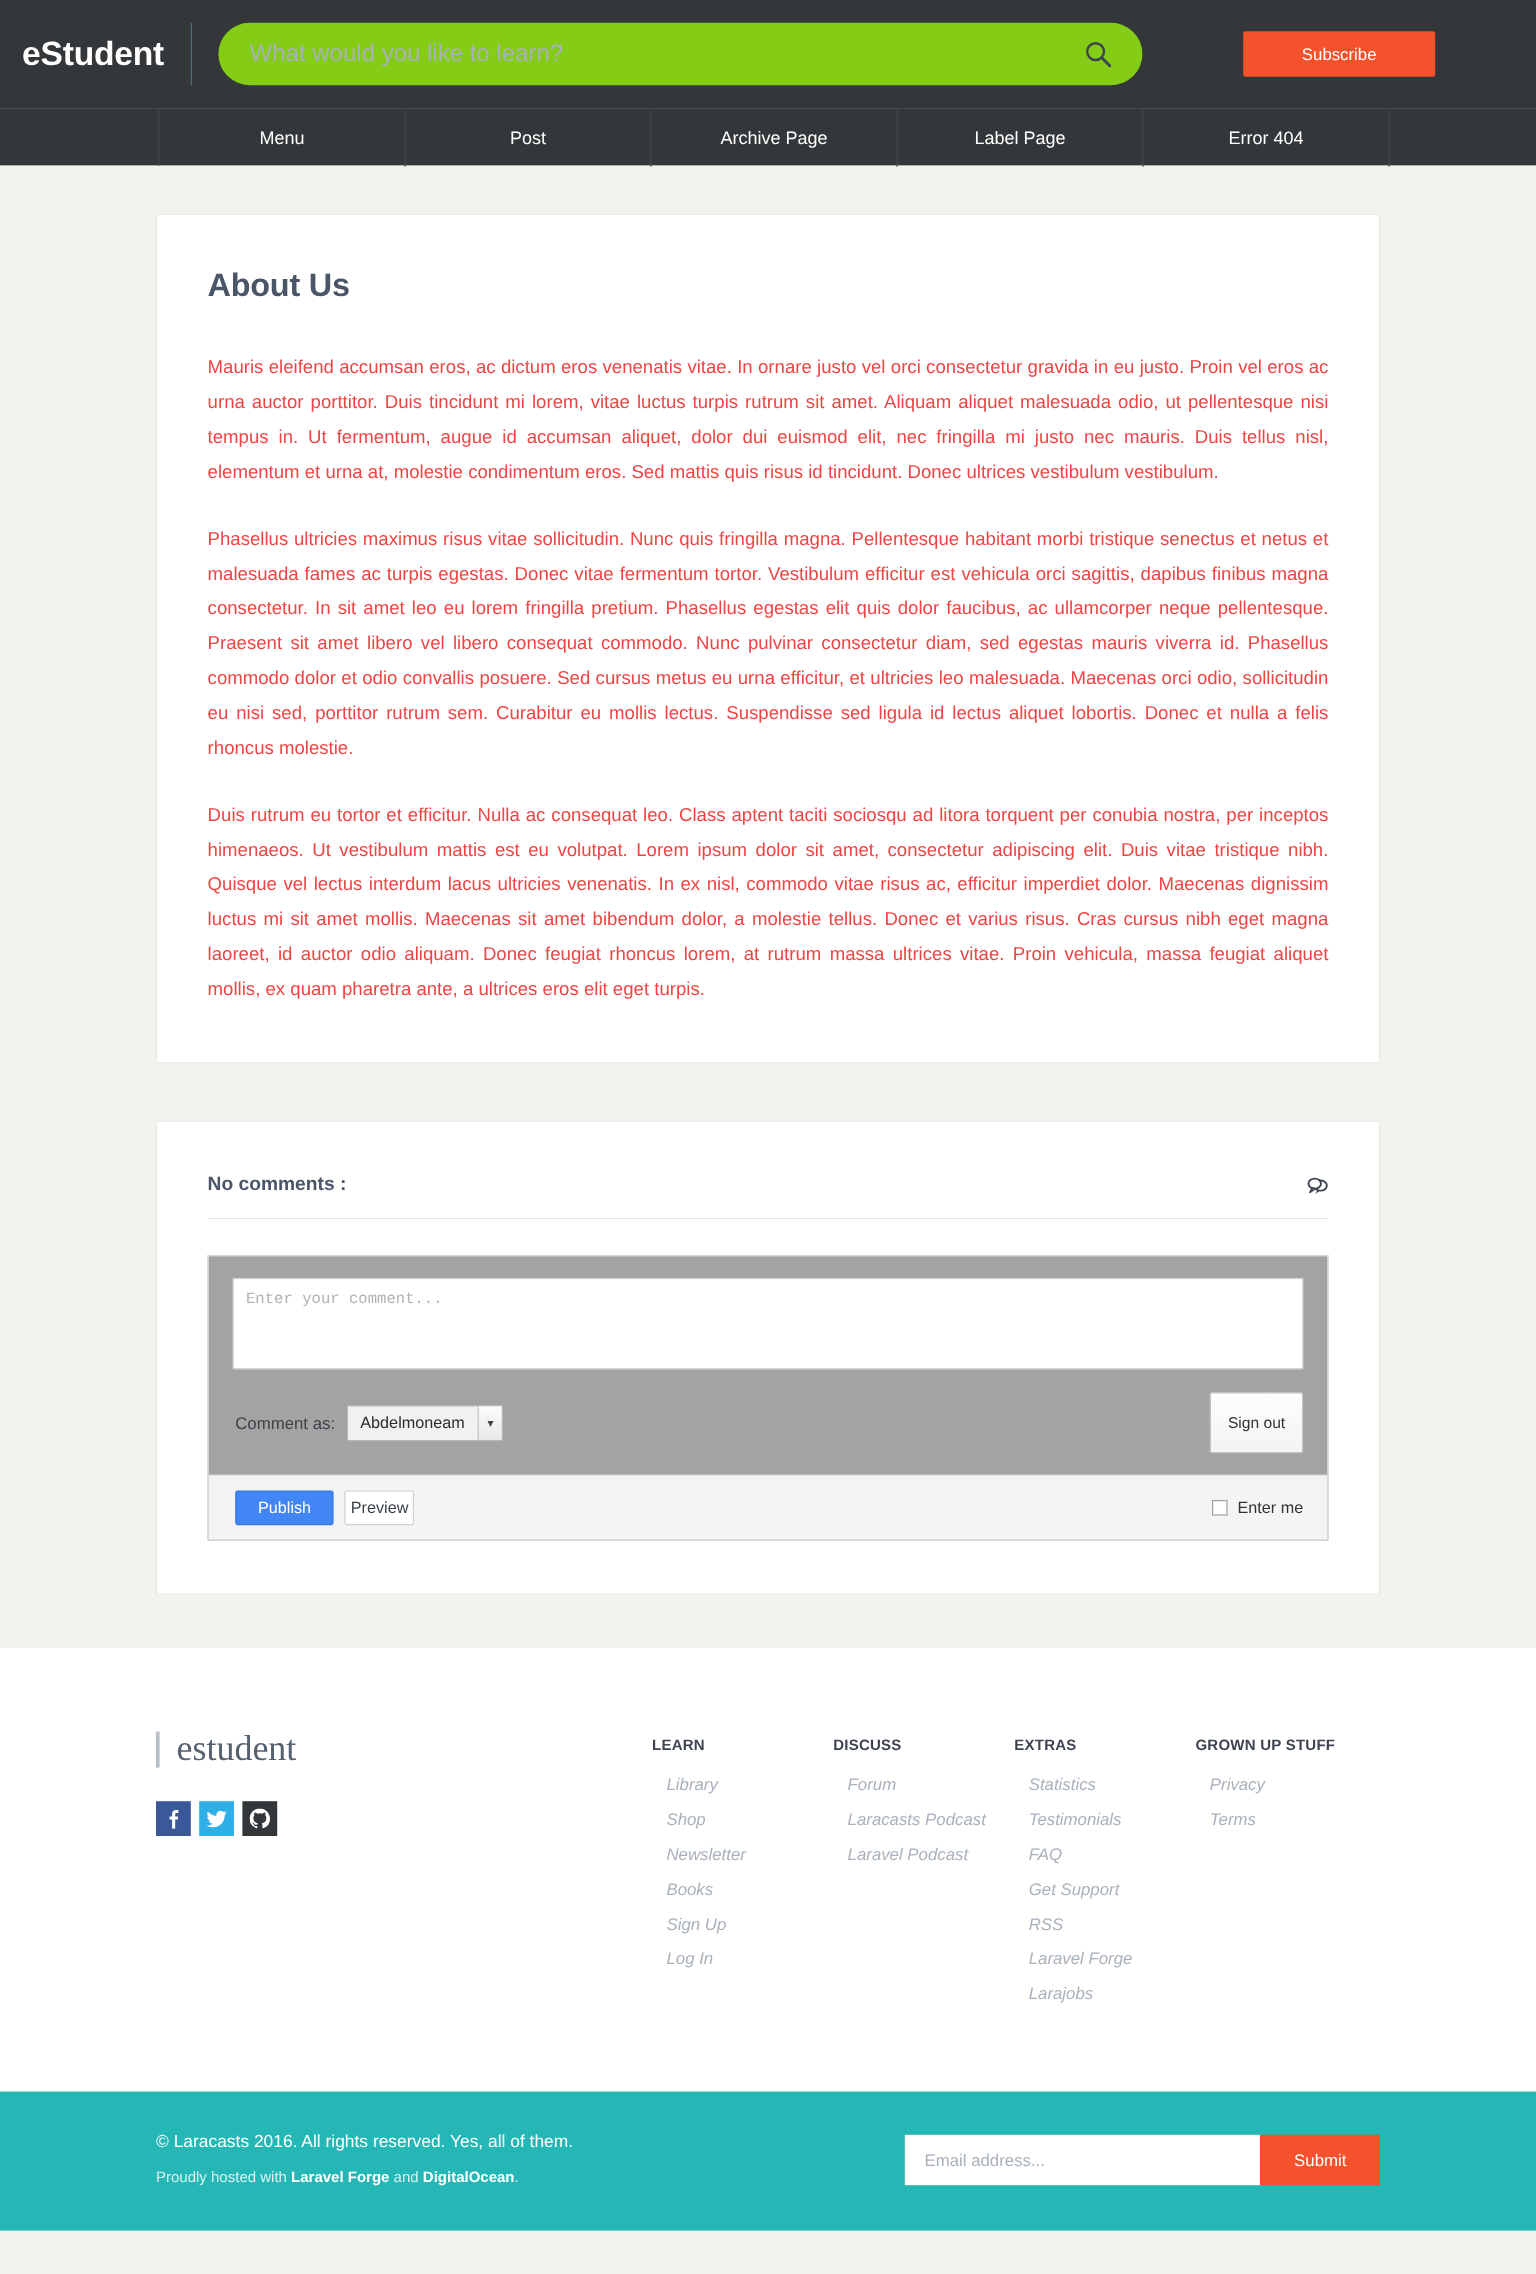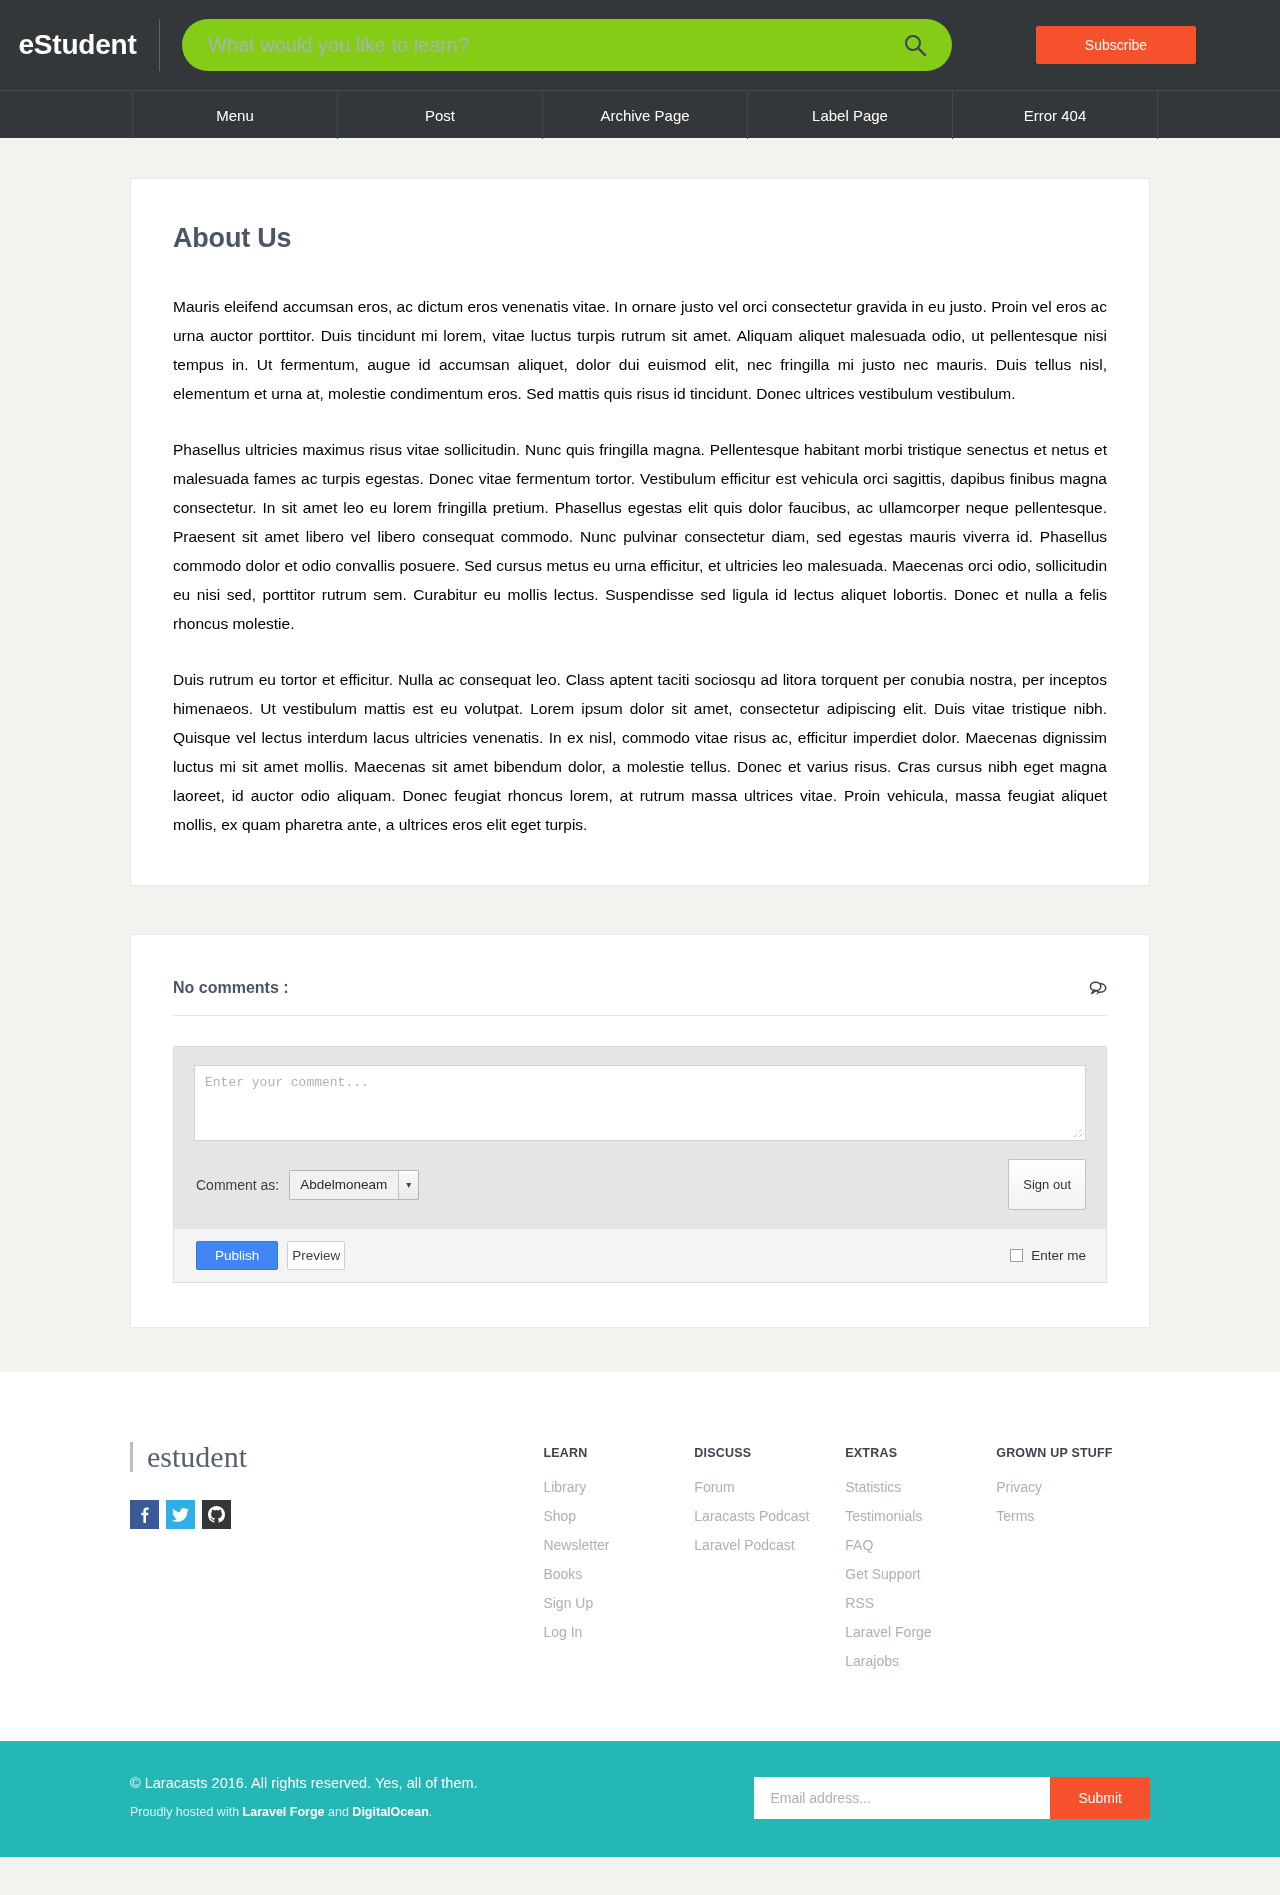--- a/index.html
+++ b/index.html
@@ -122,21 +122,21 @@
   .post-title {
     font-size: 27px;
     font-weight: bold;
     color: #4a5568;
     margin: 0 0 38px 0;
     letter-spacing: -0.2px;
   }
   .post-body p {
     font-size: 15.5px;
     line-height: 29px;
-    color: #000000;
+    color: #ef4444;
     margin: 0 0 27px 0;
     text-align: justify;
   }
   .post-body p:last-child { margin-bottom: 0; }
 
   
   .comments-card {
     background: #ffffff;
     border: 1px solid #e9e9e4;
     margin-top: 48px;
@@ -153,21 +153,21 @@
   .comments-title {
     font-size: 16px;
     font-weight: bold;
     color: #4a5568;
   }
   .comment-bubble-icon svg { display:block; }
 
   .comment-form {
     margin-top: 30px;
     border: 1px solid #dcdcdc;
-    background: #e5e5e5;
+    background: #a3a3a3;
   }
   .textarea-row { padding: 18px 20px 10px 20px; }
   .comment-textarea {
     width: 100%;
     height: 76px;
     border: 1px solid #d4d4d4;
     padding: 9px 10px;
     font-family: "Liberation Mono", monospace;
     font-size: 13px;
     color: #9a9a9a;
@@ -312,21 +312,21 @@
 
   .footer-col { width: 157px; }
   .footer-col.wide { width: 160px; }
   .footer-col h4 {
     margin: 4px 0 18px 0;
     font-size: 12.5px;
     font-weight: bold;
     color: #3d4450;
     letter-spacing: 0.2px;
   }
-  .footer-col ul { list-style: none; margin: 0; padding: 0; }
+  .footer-col ul { list-style: none; margin: 12px; padding: 0; font-style: italic; }
   .footer-col li { margin-bottom: 11px; }
   .footer-col a {
     font-size: 14px;
     color: #a9b1bb;
     text-decoration: none;
   }
 
   
   .bottombar {
     background: #25b6b6;

